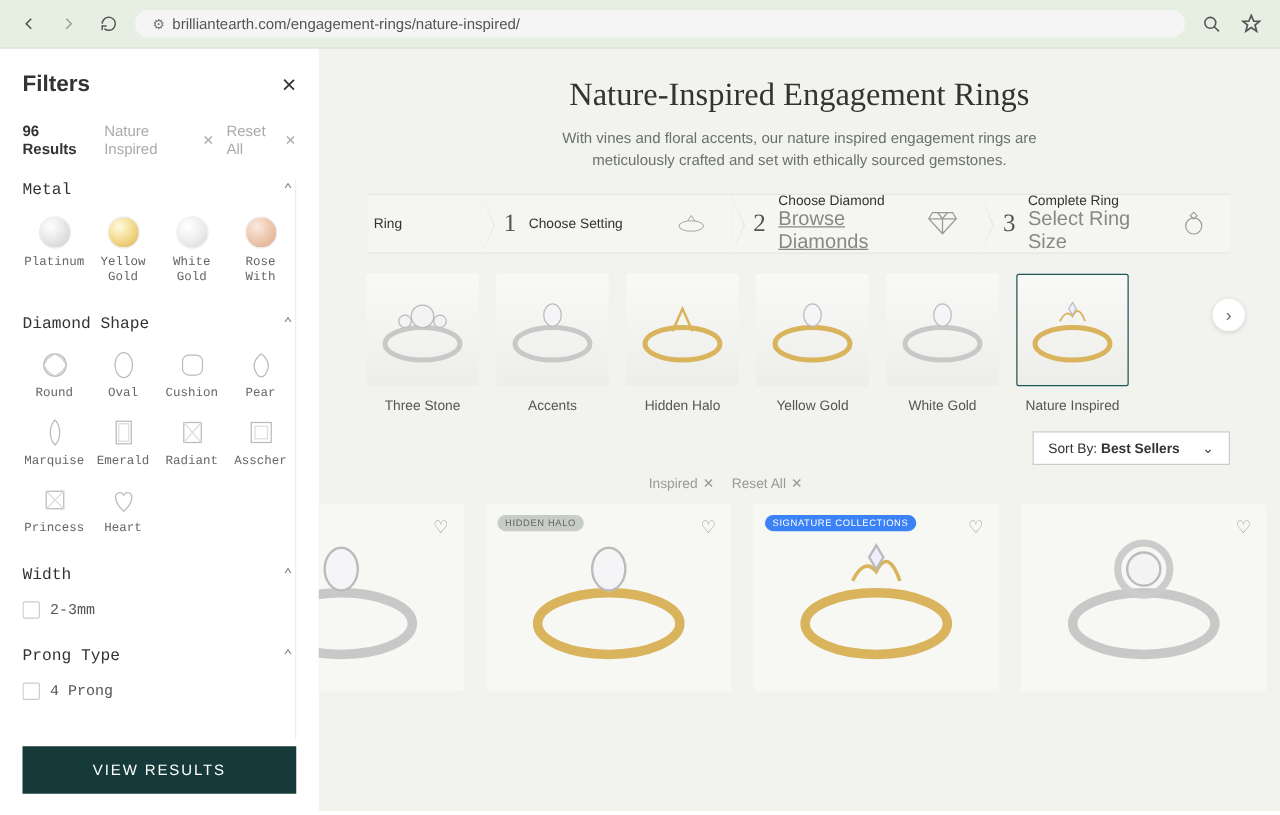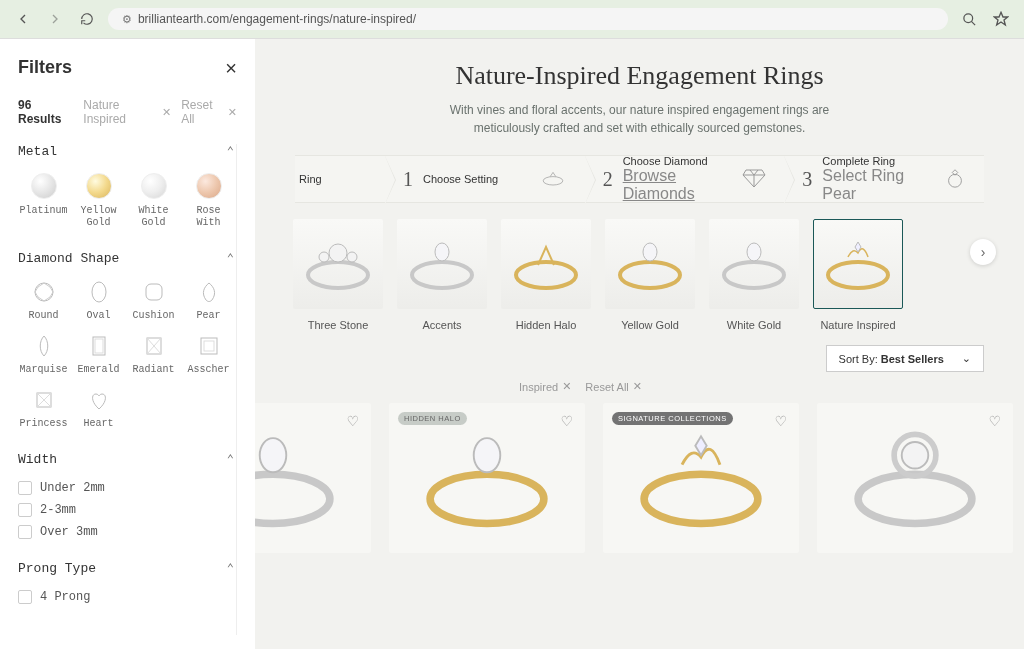--- a/index.html
+++ b/index.html
@@ -58,21 +58,21 @@
 .ring-svg { width: 72px; height: 58px; }
 .car-arrow { position: absolute; right: -12px; top: 36px; width: 26px; height: 26px; border-radius: 50%; background: #fff; box-shadow: 0 1px 4px rgba(0,0,0,0.15); display: flex; align-items: center; justify-content: center; cursor: pointer; font-size: 14px; color: #666; }
 .toolbar { display: flex; justify-content: flex-end; align-items: center; padding: 14px 40px 8px; }
 .sort-dd { border: 1px solid #ccc; background: #fff; padding: 6px 12px; font-size: 11px; display: flex; align-items: center; gap: 18px; cursor: pointer; }
 .active-filters { padding: 0 40px 10px 0; display: flex; gap: 14px; color: #999; font-size: 11px; margin-left: 264px; }
 .active-filters .chip { color: #999; }
 .prod-grid { display: flex; gap: 18px; padding: 0 40px 0 0; margin-left: -80px; }
 .prod { width: 196px; background: #f7f7f4; border-radius: 2px; position: relative; height: 150px; display: flex; align-items: center; justify-content: center; flex-shrink:0; }
 .heart { position: absolute; top: 10px; right: 12px; color: #999; font-size: 14px; cursor: pointer; }
 .badge { position: absolute; top: 9px; left: 9px; font-size: 7.5px; letter-spacing: 0.5px; background: #c7ccc7; color: #666; padding: 2px 6px; border-radius: 8px; }
-.badge.dark { background: #737373; color: #fff; }
+.badge.dark { background: #3b82f6; color: #fff; }
 .left-bar { position:absolute; left:258px; top:394px; width:3px; height:24px; background:#1b5857; }
 </style>
 </head>
 <body>
 
 <div class="browser-bar">
   <div class="nav-btn">
     <svg width="16" height="16" viewBox="0 0 24 24" fill="none" stroke="currentColor" stroke-width="2">
         <path d="M15 18l-6-6 6-6"></path>
       </svg>
@@ -245,47 +245,40 @@
       </div>
 
       <div class="section">
         <div class="sec-head">
           <span>Width</span>
             <span class="chev">⌃</span>
         </div>
         <div class="check-list" id="width-list">
             <div class="check-item">
               <span class="cbx"></span>
-              <span>Under 2mm</span>
-            </div>
-            <div class="check-item">
-              <span class="cbx"></span>
               <span>2-3mm</span>
-            </div>
-            <div class="check-item">
-              <span class="cbx"></span>
-              <span>Over 3mm</span>
             </div>
           </div>
       </div>
 
       <div class="section" style="margin-bottom:4px">
         <div class="sec-head">
           <span>Prong Type</span>
             <span class="chev">⌃</span>
         </div>
         <div class="check-list" id="prong-list">
             <div class="check-item">
               <span class="cbx"></span>
               <span>4 Prong</span>
             </div>
           </div>
       </div>
     </div>
 
+    <div class="view-results">VIEW RESULTS</div>
   </aside>
 
   <main class="main">
     <div class="hero">
       <h1>Nature-Inspired Engagement Rings</h1>
       <p>With vines and floral accents, our nature inspired engagement rings are meticulously crafted and set with ethically sourced gemstones.</p>
     </div>
 
     <div class="steps">
       <div class="step first">
@@ -310,21 +303,21 @@
             <span class="t2">Browse Diamonds</span>
           </span>
         <span class="step-icon"><svg width="24" height="20" viewBox="0 0 24 20" fill="none" stroke="#999" stroke-width="1">
               <path d="M4 2 h16 l3 5 -11 12 L1 7z M1 7 h22 M8 2 l4 5 l4 -5 M12 7 v12"></path>
             </svg></span>
       </div>
       <div class="step">
         <span class="num">3</span>
         <span class="step-text">
             <span class="t1">Complete Ring</span>
-            <span class="t2" style="text-decoration:none">Select Ring Pear</span>
+            <span class="t2" style="text-decoration:none">Select Ring Size</span>
           </span>
         <span class="step-icon"><svg width="22" height="22" viewBox="0 0 24 24" fill="none" stroke="#999" stroke-width="1">
               <circle cx="12" cy="15" r="7"></circle>
               <path d="M9 6 l3 -3 l3 3 l-3 3z"></path>
             </svg></span>
       </div>
     </div>
 
     <div class="carousel-wrap">
       <div class="carousel" id="carousel">

